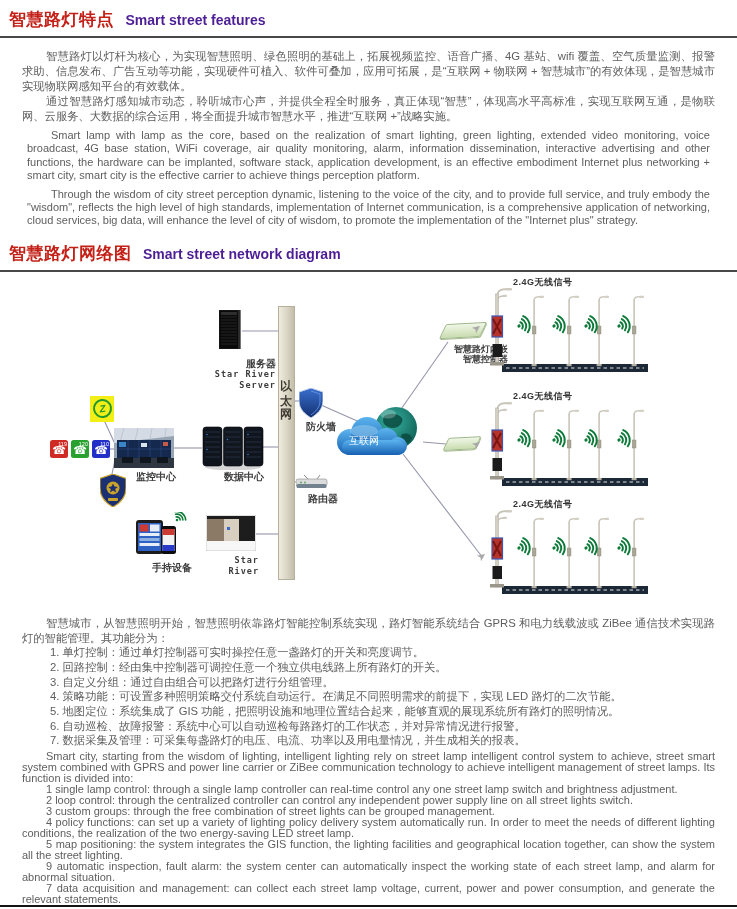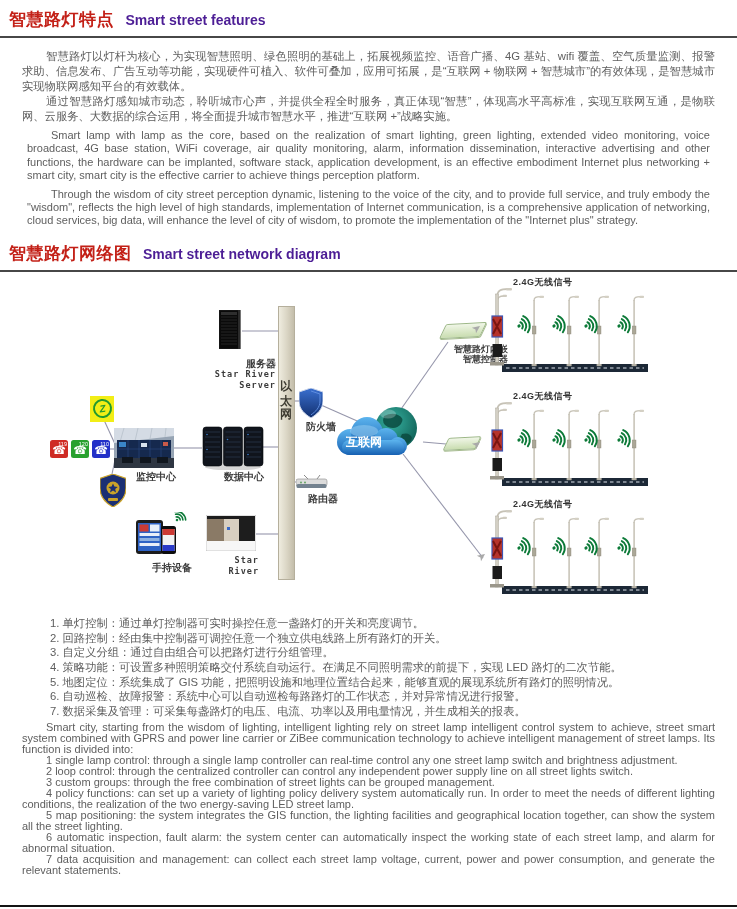--- a/index.html
+++ b/index.html
@@ -30,21 +30,21 @@
   .ctrl-label{position:absolute;font-size:9px;font-weight:bold;color:#3c3c3c;text-align:right;line-height:10px;}
   .phone{position:absolute;width:18px;height:18px;border-radius:2.5px;color:#fff;text-align:center;}
   .phone .g{font-size:11px;line-height:18px;}
   .phone .n{position:absolute;top:1px;right:1px;font-size:5.5px;line-height:6px;}
   .logo{position:absolute;left:90px;top:122px;width:24px;height:26px;background:#f2ee16;
         display:flex;align-items:center;justify-content:center;}
   .logo .ring{width:15px;height:15px;border:2px solid #22992f;border-radius:50%;
         display:flex;align-items:center;justify-content:center;transform:rotate(-8deg);}
   .logo .z{font-size:10px;font-weight:bold;font-style:italic;color:#22992f;}
   .inet{position:absolute;left:340px;top:160px;width:48px;text-align:center;color:#fff;
-        font-size:12px;font-weight:bold;z-index:5;}
+        font-size:10px;font-weight:normal;z-index:5;}
   .arrow{position:absolute;color:#a9a9a9;font-size:11px;transform:rotate(-36deg);}
   #bottom-rule{position:absolute;left:0;right:0;bottom:2px;border-top:2px solid #141414;}
 </style>
 </head>
 <body>
 
 <svg width="0" height="0" style="position:absolute">
   <defs>
     <linearGradient id="fwgrad" x1="0" y1="0" x2="0" y2="1">
       <stop offset="0" stop-color="#3a70d0"></stop>
@@ -341,31 +341,32 @@
         <use href="#sym-lamprow"></use>
       </svg>
 
     <div class="wifi-label" style="left:513px;top:224px">2.4G无线信号</div>
     <svg class="abs" style="left:486px;top:236px" width="165" height="90" viewBox="0 0 165 90">
         <use href="#sym-lamprow"></use>
       </svg>
   </div>
 
   <div class="tblock" style="margin-top:9px">
+    <p class="zh-p" style="line-height:14.7px">智慧城市，从智慧照明开始，智慧照明依靠路灯智能控制系统实现，路灯智能系统结合 GPRS 和电力线载波或 ZiBee 通信技术实现路灯的智能管理。其功能分为：</p>
     <p class="zh-li">1. 单灯控制：通过单灯控制器可实时操控任意一盏路灯的开关和亮度调节。</p>
     <p class="zh-li">2. 回路控制：经由集中控制器可调控任意一个独立供电线路上所有路灯的开关。</p>
     <p class="zh-li">3. 自定义分组：通过自由组合可以把路灯进行分组管理。</p>
     <p class="zh-li">4. 策略功能：可设置多种照明策略交付系统自动运行。在满足不同照明需求的前提下，实现 LED 路灯的二次节能。</p>
     <p class="zh-li">5. 地图定位：系统集成了 GIS 功能，把照明设施和地理位置结合起来，能够直观的展现系统所有路灯的照明情况。</p>
     <p class="zh-li">6. 自动巡检、故障报警：系统中心可以自动巡检每路路灯的工作状态，并对异常情况进行报警。</p>
     <p class="zh-li">7. 数据采集及管理：可采集每盏路灯的电压、电流、功率以及用电量情况，并生成相关的报表。</p>
     <p class="ctrl-en" style="margin-top:3px">Smart city, starting from the wisdom of lighting, intelligent lighting rely on street lamp intelligent control system to achieve, street smart system combined with GPRS and power line carrier or ZiBee communication technology to achieve intelligent management of street lamps. Its function is divided into:</p>
     <p class="ctrl-en">1 single lamp control: through a single lamp controller can real-time control any one street lamp switch and brightness adjustment.</p>
     <p class="ctrl-en">2 loop control: through the centralized controller can control any independent power supply line on all street lights switch.</p>
     <p class="ctrl-en">3 custom groups: through the free combination of street lights can be grouped management.</p>
     <p class="ctrl-en">4 policy functions: can set up a variety of lighting policy delivery system automatically run. In order to meet the needs of different lighting conditions, the realization of the two energy-saving LED street lamp.</p>
     <p class="ctrl-en">5 map positioning: the system integrates the GIS function, the lighting facilities and geographical location together, can show the system all the street lighting.</p>
-    <p class="ctrl-en">6 automatic inspection, fault alarm: the system center can automatically inspect the working state of each street lamp, and alarm for abnormal situation.</p>
+    <p class="ctrl-en">9 automatic inspection, fault alarm: the system center can automatically inspect the working state of each street lamp, and alarm for abnormal situation.</p>
     <p class="ctrl-en">7 data acquisition and management: can collect each street lamp voltage, current, power and power consumption, and generate the relevant statements.</p>
   </div>
 
   <div id="bottom-rule"></div>
 </div>
 
 </body></html>

